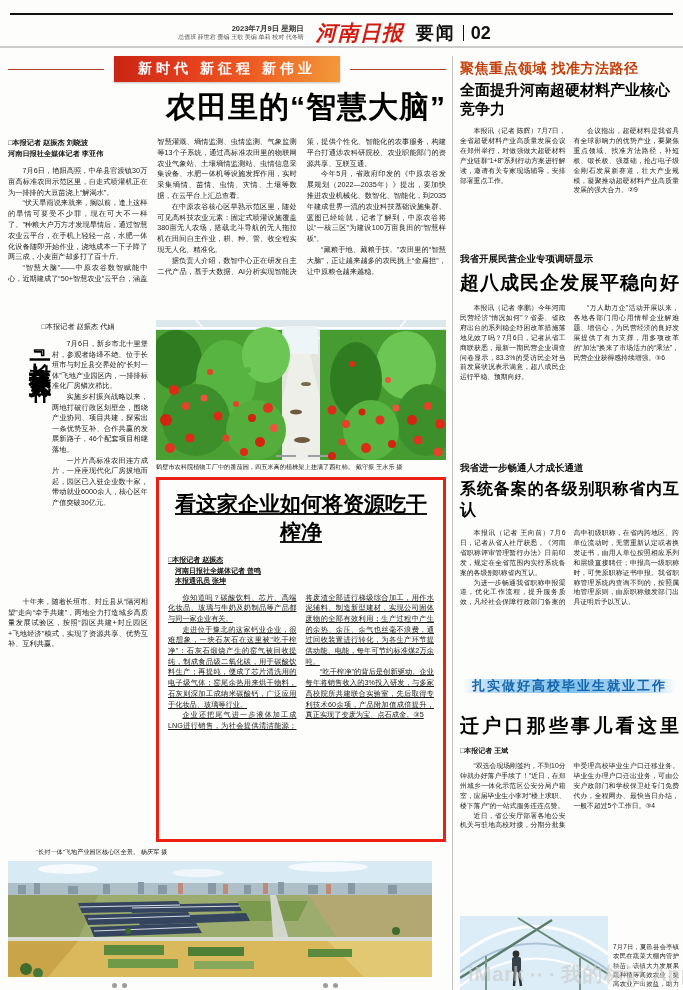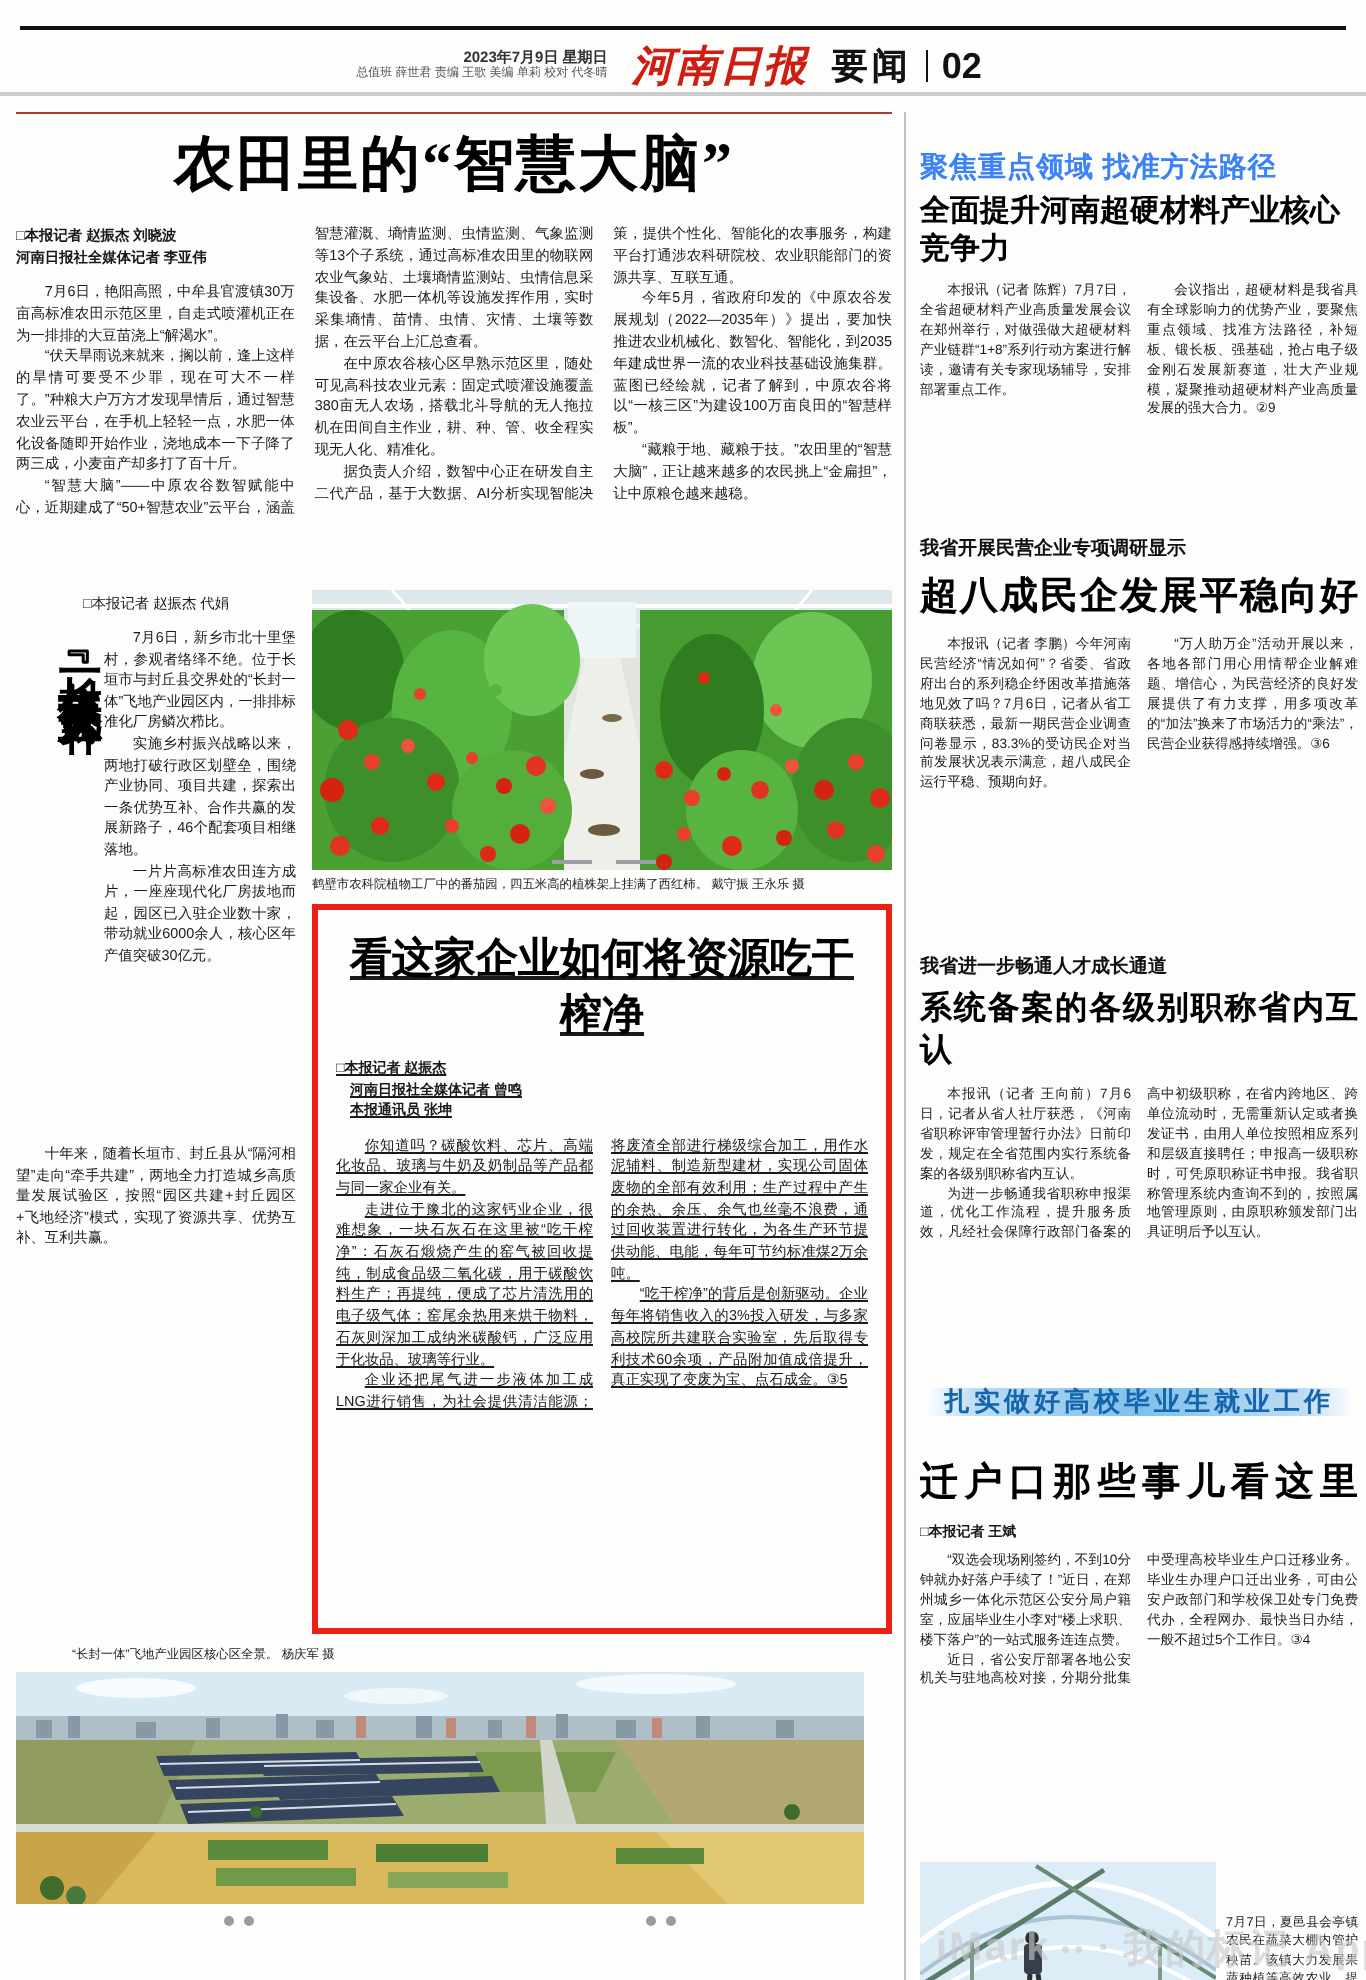--- a/index.html
+++ b/index.html
@@ -21,21 +21,21 @@
 
   .main{position:absolute;top:52px;left:8px;right:4px;display:flex;}
   .left-col{width:438px;padding-right:6px;}
   .col-divider{width:1px;background:#c2c2c2;margin-top:4px;}
   .right-col{flex:1;padding-left:7px;}
 
   .banner-row{display:flex;align-items:center;margin:4px 0 5px;}
   .banner-line{flex:1;height:1px;background:#b23a2a;}
   .banner{margin:0 10px;padding:4px 24px;background:linear-gradient(100deg,#c92413,#e23c1d 30%,#ee5a21 60%,#f29b3a);
     color:#fff;font-weight:bold;font-size:14px;letter-spacing:4px;box-shadow:0 1px 2px rgba(0,0,0,.25);}
-  .lead-title{font-family:Liberation Serif, serif;font-size:30px;font-weight:900;text-align:center;margin:4px 0 9px;letter-spacing:1px;color:#000;}
+  .lead-title{font-family:Liberation Sans, sans-serif;font-size:30px;font-weight:900;text-align:right;margin:4px 0 9px;letter-spacing:1px;color:#000;}
 
   .para{margin:0;text-indent:2em;}
   .lead-body{column-count:3;column-gap:10px;height:176px;overflow:hidden;font-size:7.2px;line-height:10.8px;text-align:justify;}
   .lead-byline{font-size:7.2px;font-weight:bold;line-height:11px;margin:0 0 7px;}
 
   .mid-row{display:flex;margin-top:7px;}
   .vert-block{width:144px;padding-right:8px;display:flex;flex-direction:column;}
   .vert-byline{font-size:7.2px;font-weight:normal;margin:2px 0 7px;text-align:center;}
   .vert-main{display:flex;height:250px;overflow:hidden;}
   .vert-title{writing-mode:vertical-rl;text-orientation:upright;font-family:"Liberation Serif","DejaVu Serif",serif;
@@ -51,21 +51,21 @@
   .box-byline{font-size:7px;font-weight:bold;line-height:10.5px;margin:0 0 6px;}
   .box-byline div{margin:0;}
   .box-byline .ind{padding-left:7px;}
   .box-body{column-count:2;column-gap:9px;height:222px;overflow:hidden;font-size:7.2px;line-height:10.7px;text-align:justify;}
 
   .left-caption{font-size:6.2px;margin:6px 0 4px 28px;color:#222;}
   .dots-row{display:flex;margin:6px 0 0 104px;gap:196px;}
   .dot-group{display:flex;gap:5px;}
   .dot{width:5px;height:5px;border-radius:50%;background:#9c9c9c;}
 
-  .r-title-a1{font-size:14px;font-weight:900;letter-spacing:.5px;margin-top:23px;color:#3b82f6;}
+  .r-title-a1{font-size:14px;font-weight:900;letter-spacing:.5px;margin-top:8px;color:#c2410c;}
   .r-title-a2{font-size:15px;font-weight:900;margin:3px 0 7px;color:#000;}
   .r-body{column-count:2;column-gap:8px;font-size:6.8px;line-height:9.9px;text-align:justify;overflow:hidden;}
   .rb-a{height:116px;}
   .rb-b{height:148px;}
   .rb-c{height:140px;}
   .rb-d{height:146px;}
   .r-kicker{font-size:9.5px;font-weight:bold;margin:11px 0 4px;color:#111;}
   .r-headline{font-family:"Liberation Serif","DejaVu Serif",serif;font-weight:900;color:#000;text-align:justify;text-align-last:justify;margin:0 0 7px;}
   .rh-b{font-size:19px;}
   .rh-c{font-size:16px;}
@@ -99,20 +99,21 @@
   </div>
 </div>
 <div class="header-rule"></div>
 
 <div class="main">
 
   <div class="left-col">
 
     <div class="banner-row">
       <div class="banner-line"></div>
+      <div class="banner">新时代 新征程 新伟业</div>
       <div class="banner-line"></div>
     </div>
 
     <div class="lead-title">农田里的“智慧大脑”</div>
 
     <div class="lead-body">
       <div class="lead-byline">
         <div>□本报记者 赵振杰 刘晓波</div>
         <div>河南日报社全媒体记者 李亚伟</div>
       </div>

